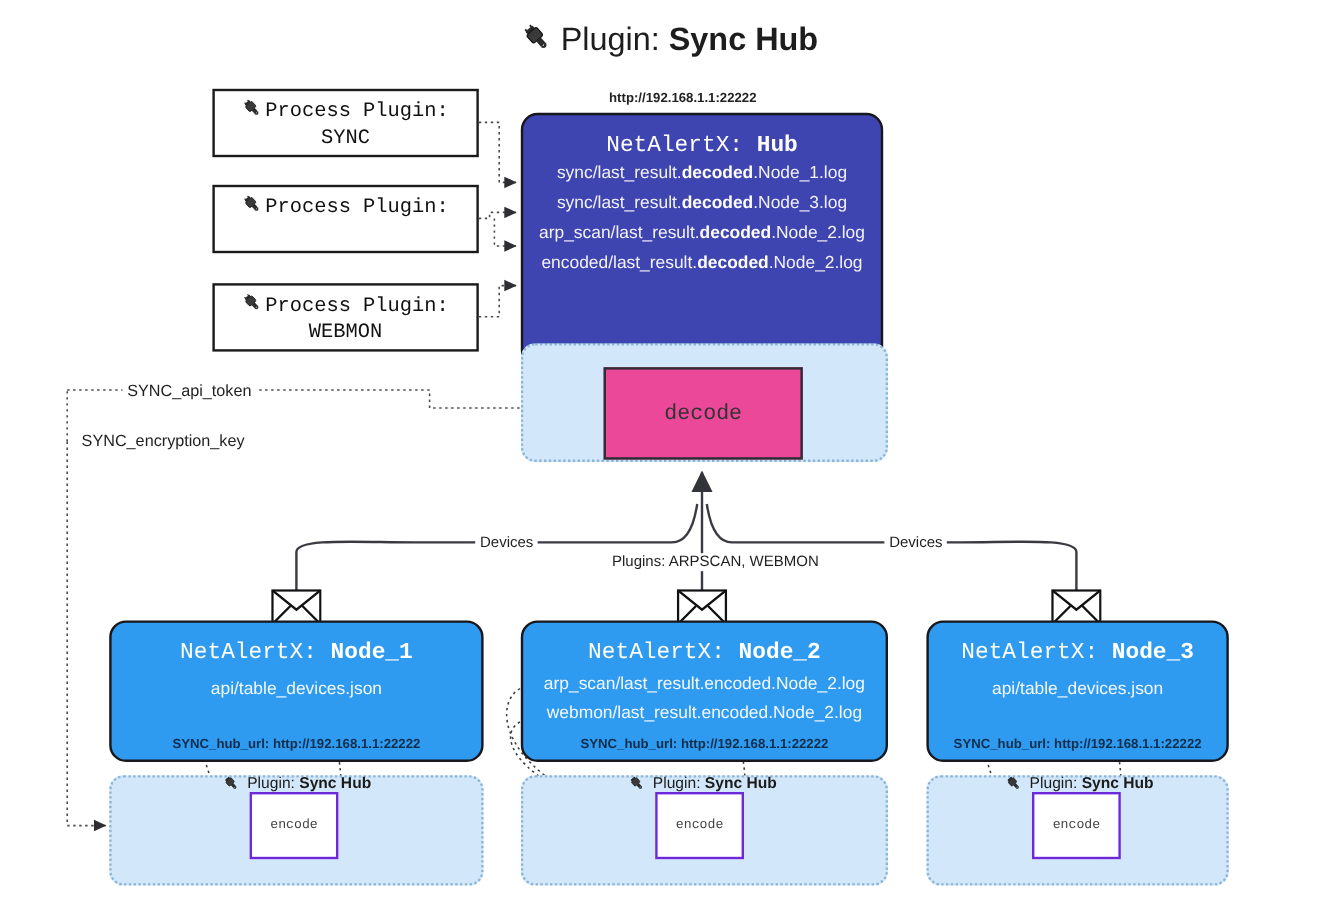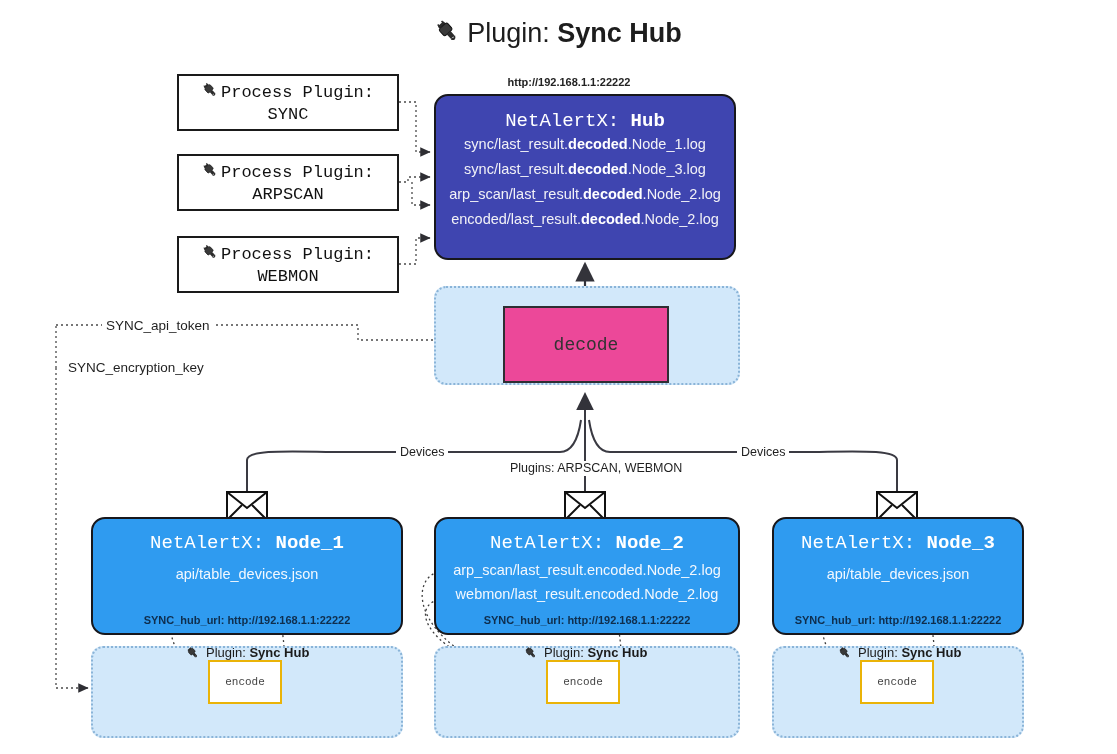--- a/index.html
+++ b/index.html
@@ -28,21 +28,21 @@
     font-size:17px;line-height:20px;color:#111;
     padding-top:6px;text-align:center;
   }
   .proc .l1{display:block;white-space:nowrap;}
   .proc .l2{display:block;white-space:nowrap;}
   .proc .plug{margin-right:2px;vertical-align:-2px;}
 
   
   .hub{
     position:absolute;box-sizing:border-box;
-    left:434px;top:94px;width:302px;height:166px;
+    left:434px;top:94px;width:302px;height:212px;
     background:#3f45b0;border:2px solid #17171c;border-radius:14px;
     color:#ffffff;
   }
   .hub .hub-title{
     font-family:"Liberation Mono", monospace;
     font-size:19px;line-height:22px;text-align:center;margin-top:14px;white-space:nowrap;
   }
   .hub .hub-title b{font-weight:700;}
   .hub .rows{margin-top:0;}
   .hub .row{
@@ -101,22 +101,22 @@
   
   .pwrap{
     position:absolute;box-sizing:border-box;height:92px;top:646px;
     background:#d2e8fa;border:2px dotted #8ab4d8;border-radius:12px;
   }
   .plabel{
     position:absolute;font-size:13px;line-height:16px;color:#1b1b1b;white-space:nowrap;
   }
   .plabel b{font-weight:700;}
   .encode-box{
-    position:absolute;box-sizing:border-box;width:74px;height:44px;top:660px;
-    background:#ffffff;border:2px solid #eab308;
+    position:absolute;box-sizing:border-box;width:74px;height:56px;top:660px;
+    background:#ffffff;border:2px solid #6d28d9;
     font-family:"Liberation Mono", monospace;font-size:11px;color:#444;
     display:flex;align-items:center;justify-content:center;
   }
 
   
   .envelope{position:absolute;width:42px;height:30px;}
 </style>
 </head>
 <body>
 
@@ -217,21 +217,20 @@
             <rect x="9" y="2" width="8" height="3" rx="1" fill="#2b2b2b"></rect>
             <rect x="7.5" y="5" width="11" height="9" rx="2" fill="#3a3a3a" stroke="#111" stroke-width="1"></rect>
             <rect x="10.5" y="14" width="5" height="6" fill="#2b2b2b"></rect>
             <path d="M11 20 q2 4 4 0" fill="none" stroke="#2b2b2b" stroke-width="2"></path>
             <rect x="9.6" y="0.5" width="1.6" height="3" fill="#2b2b2b"></rect>
             <rect x="14.8" y="0.5" width="1.6" height="3" fill="#2b2b2b"></rect>
           </g>
         </svg>
       </span><span>Process Plugin:</span>
     </span>
-    <span class="l2">ARPSCAN</span>
   </div>
 
   <div class="proc" style="left:177px;top:236px;">
     <span class="l1">
       <span class="plug">
         <svg width="17" height="17" viewBox="0 0 26 26">
           <g transform="rotate(-42 13 13)">
             <rect x="9" y="2" width="8" height="3" rx="1" fill="#2b2b2b"></rect>
             <rect x="7.5" y="5" width="11" height="9" rx="2" fill="#3a3a3a" stroke="#111" stroke-width="1"></rect>
             <rect x="10.5" y="14" width="5" height="6" fill="#2b2b2b"></rect>

